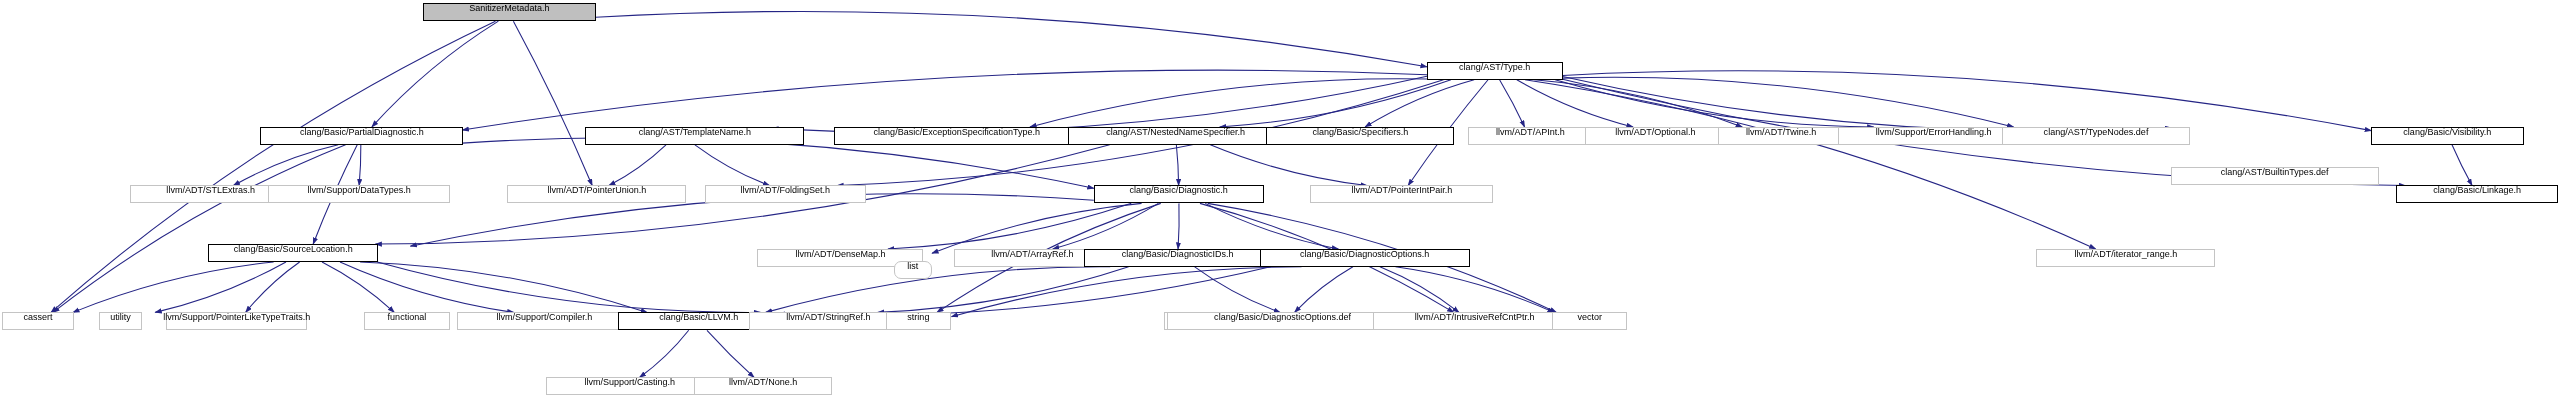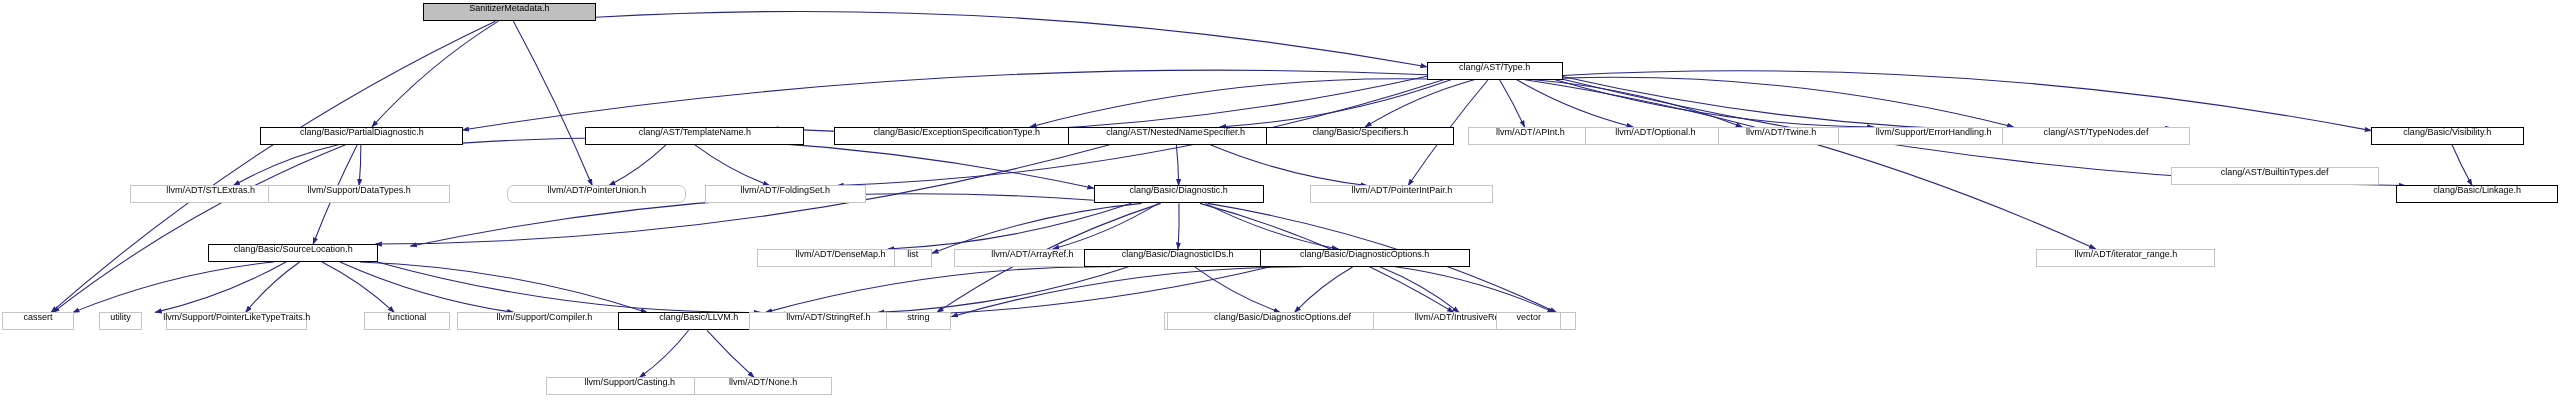--- a/index.html
+++ b/index.html
@@ -163,42 +163,42 @@
       </div>
       <div class="node strong" style="left: 2371px; top: 127px; width: 153px;">
         <span class="node-label">clang/Basic/Visibility.h</span>
       </div>
       <div class="node" style="left: 130px; top: 185px; width: 161px;">
         <span class="node-label">llvm/ADT/STLExtras.h</span>
       </div>
       <div class="node" style="left: 268px; top: 185px; width: 182px;">
         <span class="node-label">llvm/Support/DataTypes.h</span>
       </div>
-      <div class="node" style="left: 507px; top: 185px; width: 179px; border-radius: 7px;">
+      <div class="node" style="left: 507px; top: 185px; width: 179px;">
         <span class="node-label">llvm/ADT/PointerUnion.h</span>
       </div>
       <div class="node" style="left: 705px; top: 185px; width: 161px;">
         <span class="node-label">llvm/ADT/FoldingSet.h</span>
       </div>
       <div class="node strong" style="left: 1094px; top: 185px; width: 170px;">
         <span class="node-label">clang/Basic/Diagnostic.h</span>
       </div>
       <div class="node" style="left: 1310px; top: 185px; width: 183px;">
         <span class="node-label">llvm/ADT/PointerIntPair.h</span>
       </div>
       <div class="node strong" style="left: 2396px; top: 185px; width: 162px;">
         <span class="node-label">clang/Basic/Linkage.h</span>
       </div>
       <div class="node strong" style="left: 208px; top: 244px; width: 170px;">
         <span class="node-label">clang/Basic/SourceLocation.h</span>
       </div>
       <div class="node" style="left: 757px; top: 249px; width: 166px;">
         <span class="node-label">llvm/ADT/DenseMap.h</span>
       </div>
-      <div class="node" style="left: 894px; top: 249px; width: 38px;">
+      <div class="node" style="left: 894px; top: 261px; width: 38px; border-radius: 7px;">
         <span class="node-label">list</span>
       </div>
       <div class="node" style="left: 954px; top: 249px; width: 156px;">
         <span class="node-label">llvm/ADT/ArrayRef.h</span>
       </div>
       <div class="node strong" style="left: 1084px; top: 249px; width: 188px;">
         <span class="node-label">clang/Basic/DiagnosticIDs.h</span>
       </div>
       <div class="node strong" style="left: 1260px; top: 249px; width: 210px;">
         <span class="node-label">clang/Basic/DiagnosticOptions.h</span>
@@ -232,21 +232,21 @@
       </div>
       <div class="node" style="left: 1164px; top: 312px; width: 267px;">
         <span class="node-label">clang/Basic/DiagnosticCommonKinds.inc</span>
       </div>
       <div class="node" style="left: 1167px; top: 312px; width: 232px;">
         <span class="node-label">clang/Basic/DiagnosticOptions.def</span>
       </div>
       <div class="node" style="left: 1373px; top: 312px; width: 203px;">
         <span class="node-label">llvm/ADT/IntrusiveRefCntPtr.h</span>
       </div>
-      <div class="node" style="left: 1496px; top: 312px; width: 65px;">
+      <div class="node" style="left: 1552px; top: 312px; width: 75px;">
         <span class="node-label">vector</span>
       </div>
       <div class="node" style="left: 546px; top: 377px; width: 168px;">
         <span class="node-label">llvm/Support/Casting.h</span>
       </div>
       <div class="node" style="left: 694px; top: 377px; width: 138px;">
         <span class="node-label">llvm/ADT/None.h</span>
       </div>
     </div>
 </div>

